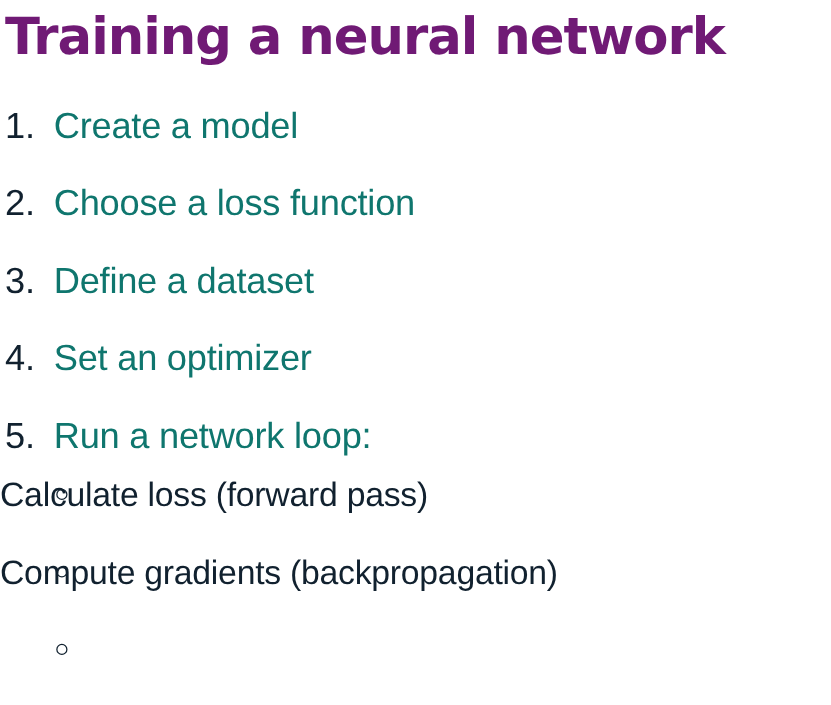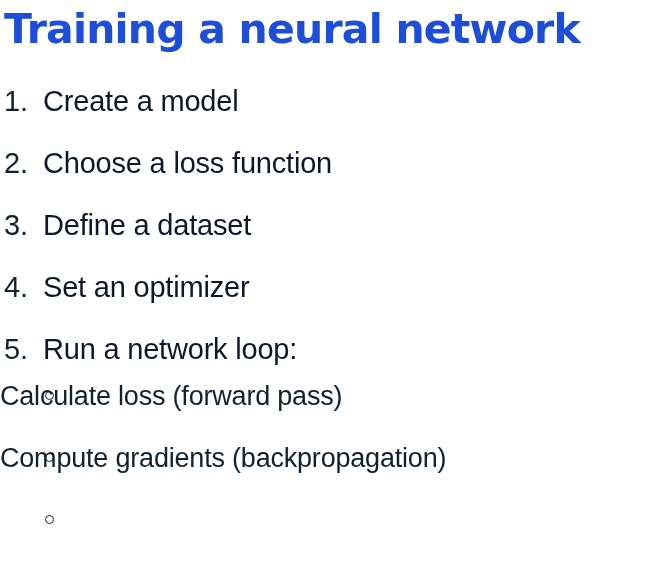--- a/index.html
+++ b/index.html
@@ -28,21 +28,21 @@
     position: absolute;
     left: 4px;
     top: 2px;
     width: 657px;
     margin: 0;
     font-family: "DejaVu Sans", "Liberation Sans", sans-serif;
     font-size: 41px;
     font-weight: 700;
     letter-spacing: -0.8px;
     line-height: 54px;
-    color: #1d4ed8;
+    color: #701a75;
     white-space: nowrap;
   }
 
   .steps-list {
     position: absolute;
     left: 0;
     top: 78px;
     width: 665px;
     margin: 0;
     padding: 0;
@@ -68,21 +68,21 @@
     letter-spacing: -0.2px;
     color: #11212f;
   }
 
   .step-text {
     display: block;
     font-size: 29px;
     line-height: 46px;
     font-weight: 400;
     letter-spacing: -0.2px;
-    color: #0f172a;
+    color: #0f766e;
     white-space: nowrap;
   }
 
   .substeps-list {
     position: absolute;
     left: 0;
     top: 374px;
     width: 665px;
     margin: 0;
     padding: 0;

